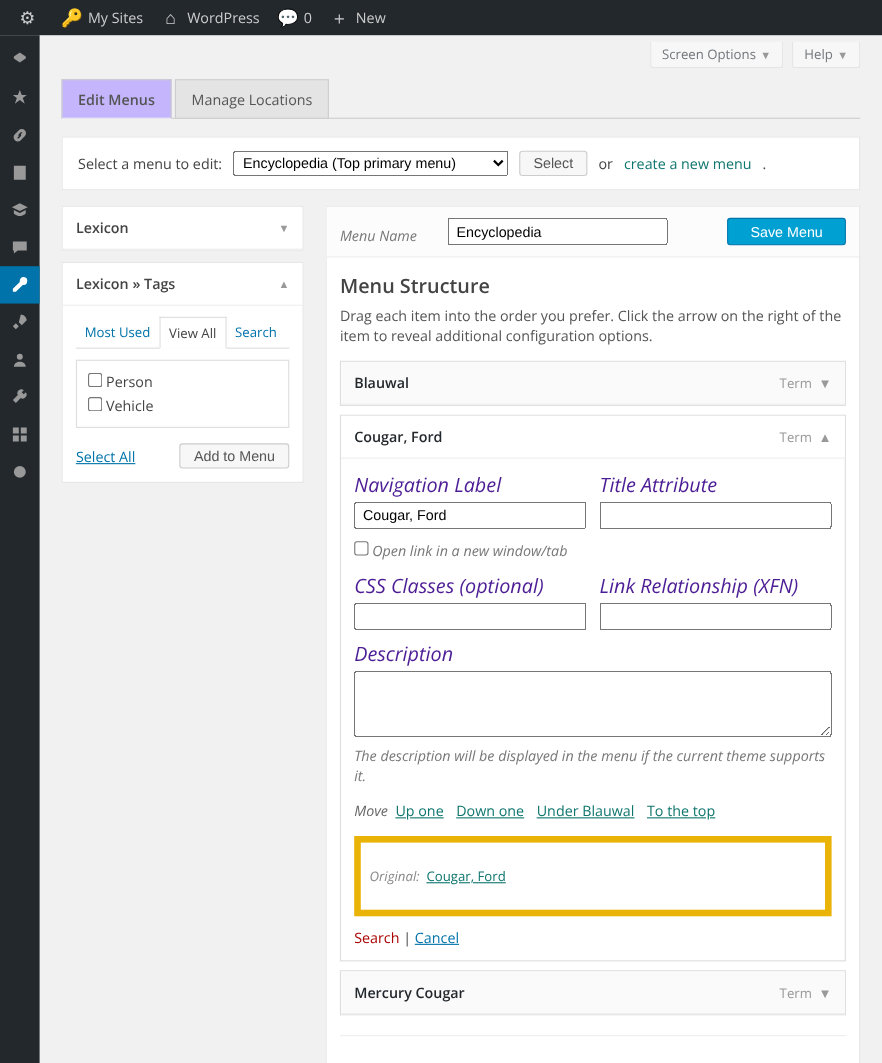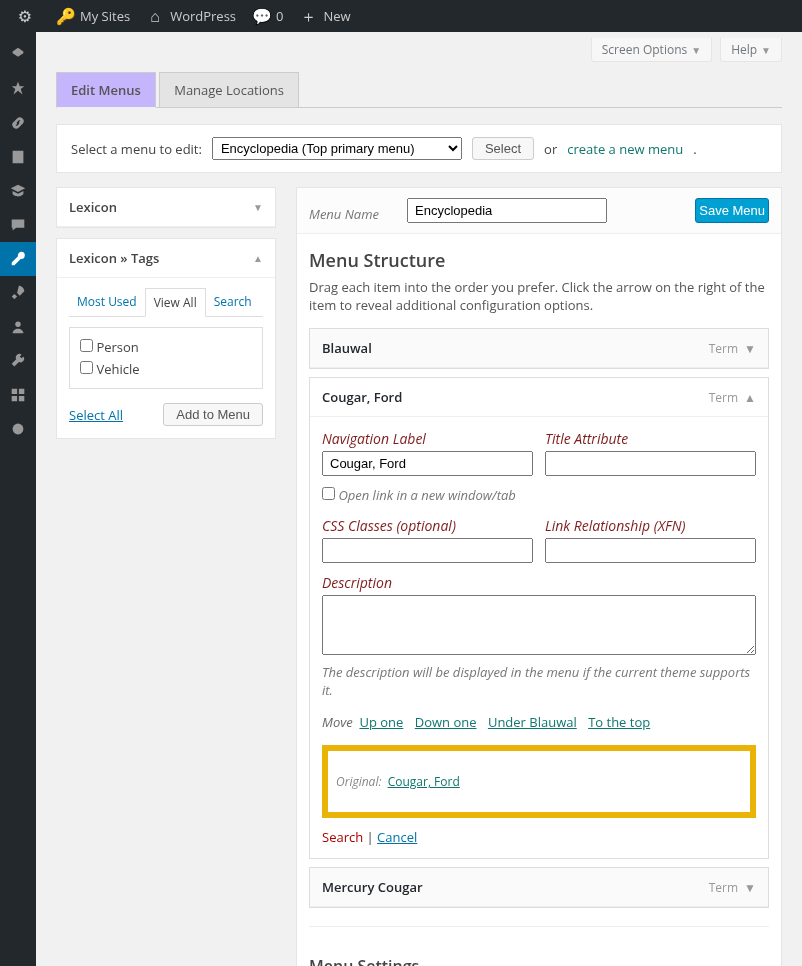--- a/index.html
+++ b/index.html
@@ -24,21 +24,21 @@
 .screen-btn { background: #f7f7f7; border: 1px solid #e5e5e5; border-top: none; padding: 3px 10px; font-size: 12px; color: #72777c; cursor: pointer; border-radius: 0 0 3px 3px; }
 .tri { font-size: 10px; margin-left: 4px; color: #999; }
 
 .tabs { border-bottom: 1px solid #ccc; margin-top: 4px; margin-bottom: 16px; }
 .tab { display: inline-block; padding: 8px 14px; border: 1px solid #ccc; background: #e4e4e4; color: #555; margin-bottom: -1px; cursor: pointer; }
 .tab.active { background: #c4b5fd; border-bottom-color: #f1f1f1; font-weight: 600; }
 
 .select-bar { background: #fff; border: 1px solid #e5e5e5; padding: 12px 14px; margin-bottom: 14px; display: flex; align-items: center; gap: 10px; }
 .select-bar select { padding: 2px 4px; font-size: 13px; width: 250px; }
 .btn { background: #f7f7f7; border: 1px solid #ccc; padding: 3px 12px; cursor: pointer; border-radius: 3px; font-size: 13px; color: #555; }
-.btn-primary { background: #00a0d2; border: 1px solid #0073aa; color: #fff; padding: 4px 3px; cursor: pointer; border-radius: 3px; font-size: 13px; }
+.btn-primary { background: #00a0d2; border: 1px solid #0073aa; color: #fff; padding: 4px 20px; cursor: pointer; border-radius: 3px; font-size: 13px; }
 
 .cols { display: flex; gap: 20px; align-items: flex-start; }
 .col-left { width: 220px; }
 .col-right { flex: 1; }
 
 .metabox { background: #fff; border: 1px solid #e5e5e5; margin-bottom: 10px; }
 .metabox-head { padding: 10px 12px; border-bottom: 1px solid #eee; display: flex; justify-content: space-between; align-items: center; cursor: pointer; font-weight: 600; text-align: center; }
 .metabox-body { padding: 10px 12px 12px; }
 .subtabs { display: flex; border-bottom: 1px solid #ddd; margin-bottom: 10px; }
 .subtab { padding: 5px 8px; color: #0073aa; cursor: pointer; font-size: 12px; }
@@ -59,21 +59,21 @@
 .hint { color: #555; font-size: 13px; margin: 0 12px 14px; }
 
 .menu-item { border: 1px solid #ddd; margin: 0 12px 8px; }
 .menu-item .bar { background: #fafafa; border-bottom: 1px solid #eee; padding: 10px 12px; display: flex; justify-content: space-between; align-items: center; cursor: pointer; }
 .menu-item .bar .ttitle { font-weight: 600; color: #23282d; }
 .menu-item .type { color: #999; font-size: 12px; display: flex; align-items: center; gap: 6px; }
 .menu-item.open .bar { background: #fff; }
 .menu-item .settings { padding: 12px; font-size: 13px; }
 .field-row { display: flex; gap: 12px; margin-bottom: 10px; }
 .field { flex: 1; }
-.field label { display: block; font-style: italic; color: #7f1d1d; margin-bottom: 3px; font-size: 14px; }
+.field label { display: block; font-style: italic; color: #4c1d95; margin-bottom: 3px; font-size: 18px; }
 .field input[type=text] { width: 100%; padding: 3px 6px; font-size: 13px; }
 .field textarea { width: 100%; height: 60px; padding: 3px 6px; font-size: 13px; resize: vertical; }
 .desc-note { font-style: italic; color: #777; margin-top: 4px; font-size: 13px; }
 .move-row { margin: 14px 0; font-style: italic; color: #666; }
 .move-row a { font-style: normal; margin-right: 8px; text-decoration: underline; }
 .orig-box { border: 6px solid #eab308; padding: 22px 8px; font-style: italic; color: #888; font-size: 12px; }
 .orig-box a { text-decoration: underline; font-style: normal; }
 .rc-row { margin-top: 10px; }
 .rc-row .remove { color: #a00; }
 .rc-row .cancel { color: #0073aa; text-decoration: underline; text-align: right; }

